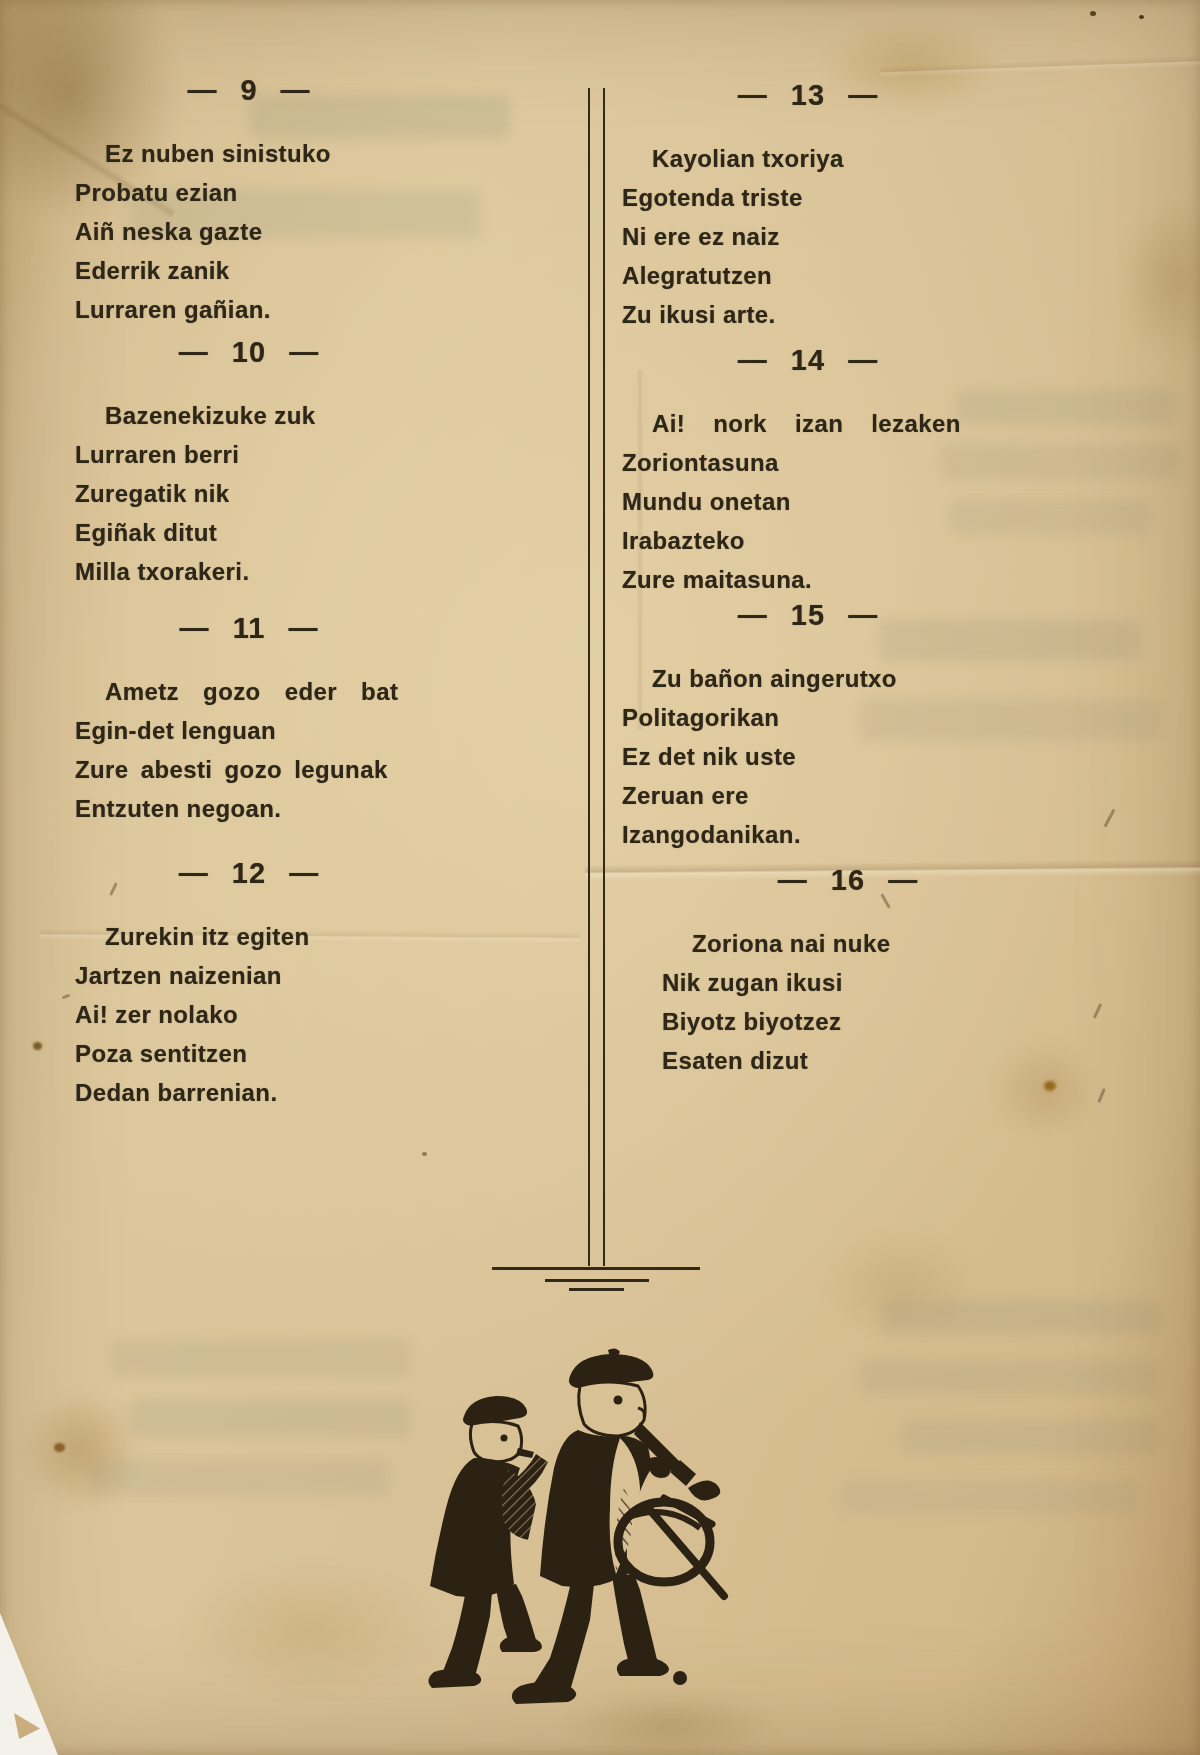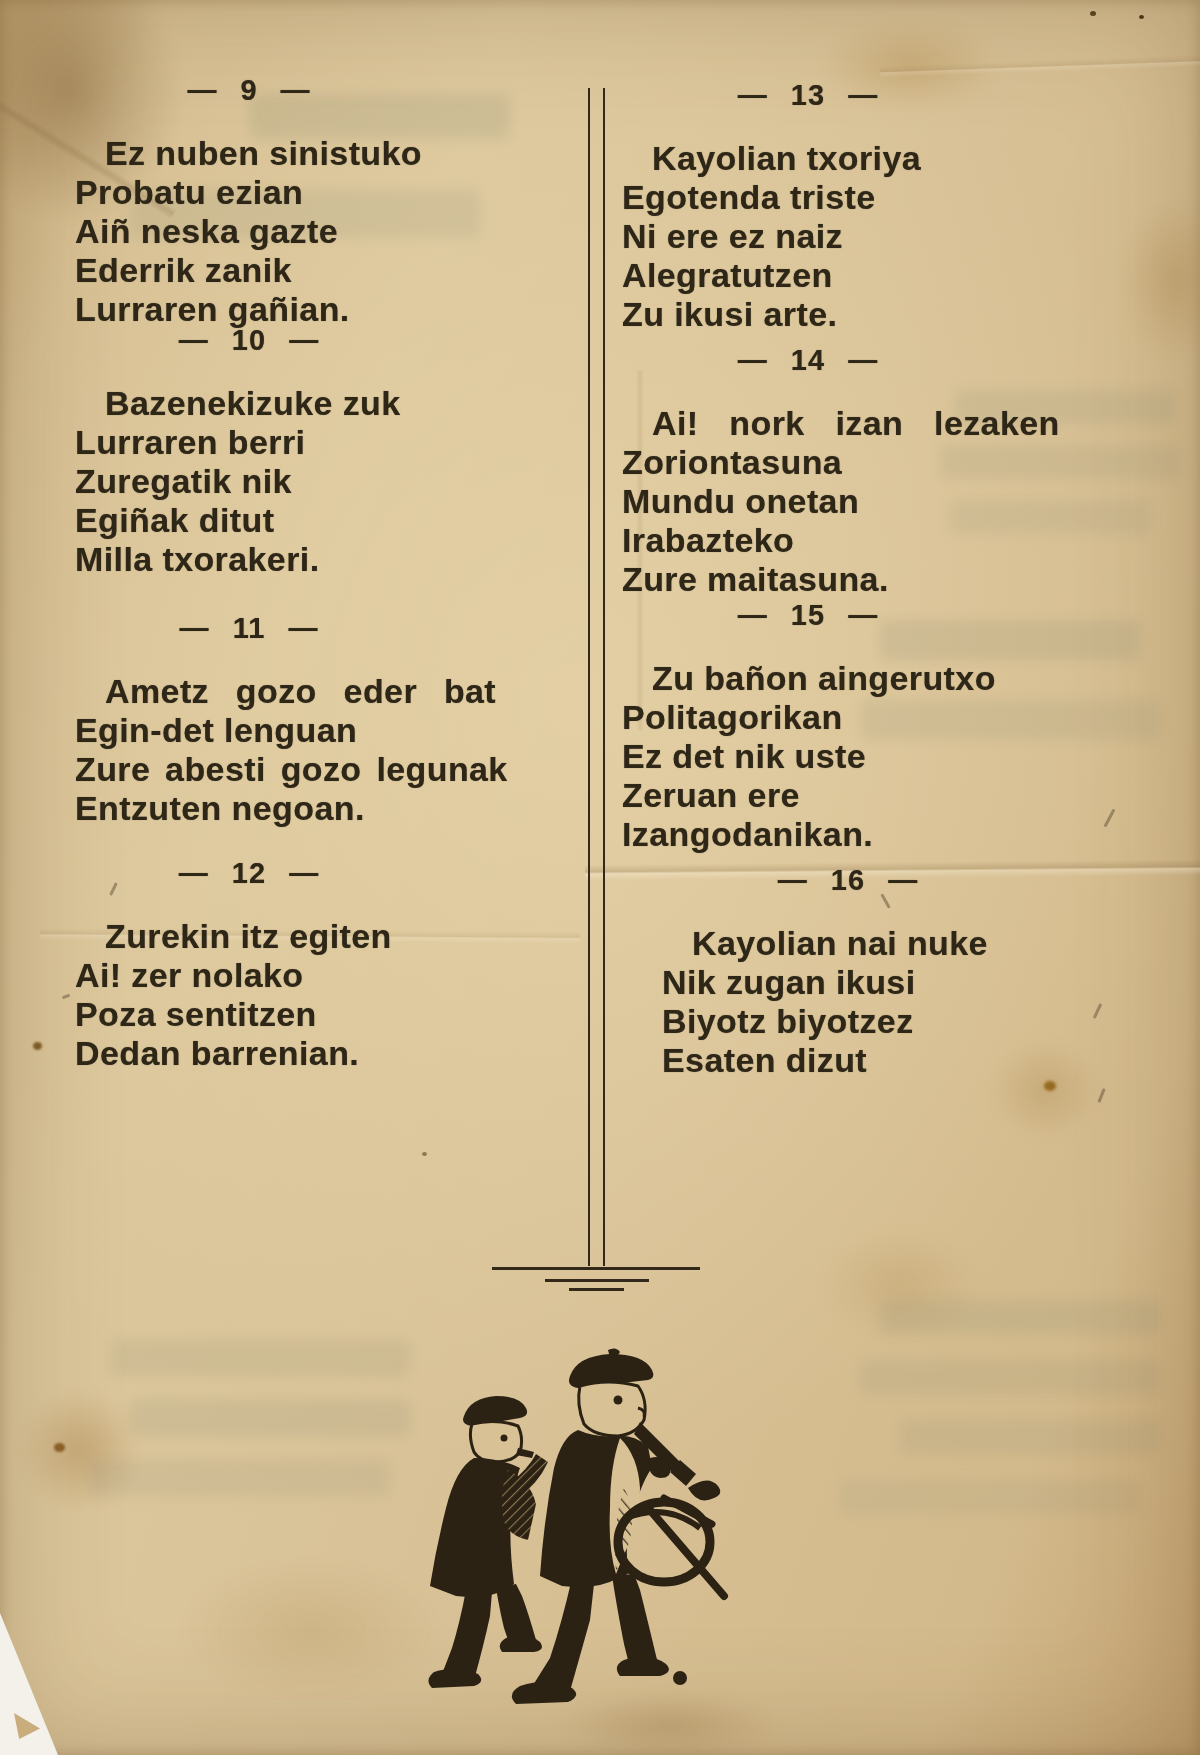--- a/index.html
+++ b/index.html
@@ -22,21 +22,21 @@
   .stanza{position:absolute;left:0;width:100%;}
   .stanza-number{
     display:block;text-align:center;
     font-size:29px;font-weight:700;color:#2e2718;
     word-spacing:14px;letter-spacing:1px;
     line-height:40px;height:40px;margin:0 0 24px 0;
     text-shadow:0 0 1px rgba(46,39,24,.55);
   }
   .verse-line{
     display:block;white-space:nowrap;
-    font-size:34px;font-weight:700;color:#2e2718;
+    font-size:24px;font-weight:700;color:#2e2718;
     line-height:39px;letter-spacing:.4px;
     text-shadow:0 0 1px rgba(46,39,24,.5);
   }
   .verse-line.first{padding-left:30px;}
   
   .divider-vertical{
     position:absolute;left:588px;top:88px;width:13px;height:1178px;
     border-left:2.5px solid #32291a;border-right:2.5px solid #32291a;
   }
   .divider-rule{position:absolute;background:#32291a;height:3px;}
@@ -161,38 +161,39 @@
 
   <div class="col" id="col-left" style="left:75px;top:0;width:348px;">
       <div class="stanza" style="top: 70px;">
         <span class="stanza-number">— 9 —</span>
         <span class="verse-line first">Ez nuben sinistuko</span>
         <span class="verse-line">Probatu ezian</span>
         <span class="verse-line">Aiñ neska gazte</span>
         <span class="verse-line">Ederrik zanik</span>
         <span class="verse-line">Lurraren gañian.</span>
       </div>
-      <div class="stanza" style="top: 320px;">
+      <div class="stanza" style="top: 332px;">
         <span class="stanza-number">— 10 —</span>
         <span class="verse-line first">Bazenekizuke zuk</span>
         <span class="verse-line">Lurraren berri</span>
         <span class="verse-line">Zuregatik nik</span>
         <span class="verse-line">Egiñak ditut</span>
         <span class="verse-line">Milla txorakeri.</span>
       </div>
       <div class="stanza" style="top: 608px;">
         <span class="stanza-number">— 11 —</span>
         <span class="verse-line first" style="word-spacing: 17px;">Ametz gozo eder bat</span>
         <span class="verse-line">Egin-det lenguan</span>
         <span class="verse-line" style="word-spacing: 5px;">Zure abesti gozo legunak</span>
         <span class="verse-line">Entzuten negoan.</span>
       </div>
       <div class="stanza" style="top: 853px;">
         <span class="stanza-number">— 12 —</span>
         <span class="verse-line first">Zurekin itz egiten</span>
+        <span class="verse-line">Jartzen naizenian</span>
         <span class="verse-line">Ai! zer nolako</span>
         <span class="verse-line">Poza sentitzen</span>
         <span class="verse-line">Dedan barrenian.</span>
       </div>
     </div>
   <div class="col" id="col-right" style="left:622px;top:0;width:372px;">
       <div class="stanza" style="top: 75px;">
         <span class="stanza-number">— 13 —</span>
         <span class="verse-line first">Kayolian txoriya</span>
         <span class="verse-line">Egotenda triste</span>
@@ -211,21 +212,21 @@
       <div class="stanza" style="top: 595px;">
         <span class="stanza-number">— 15 —</span>
         <span class="verse-line first">Zu bañon aingerutxo</span>
         <span class="verse-line">Politagorikan</span>
         <span class="verse-line">Ez det nik uste</span>
         <span class="verse-line">Zeruan ere</span>
         <span class="verse-line">Izangodanikan.</span>
       </div>
       <div class="stanza" style="top: 860px; margin-left: 40px;">
         <span class="stanza-number">— 16 —</span>
-        <span class="verse-line first">Kayolian nai nuke</span>
+        <span class="verse-line first">Zoriona nai nuke</span>
         <span class="verse-line">Nik zugan ikusi</span>
         <span class="verse-line">Biyotz biyotzez</span>
         <span class="verse-line">Esaten dizut</span>
       </div>
     </div>
 
   <svg id="illustration" viewBox="0 0 330 380" role="img" aria-label="Ink sketch of two figures in berets walking: a tall man playing a pipe and carrying a drum with sticks, followed by a child">
     <defs>
       <pattern id="hatch" width="7" height="7" patternTransform="rotate(45)" patternUnits="userSpaceOnUse">
         <rect width="7" height="7" fill="#2b2214"></rect>

